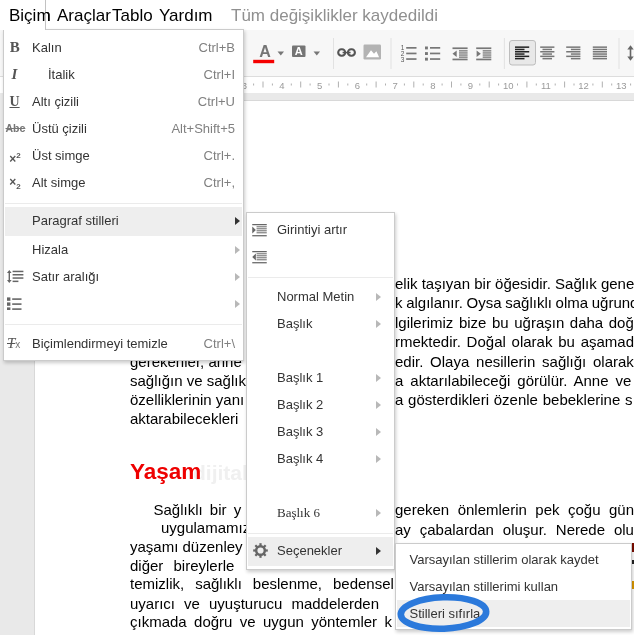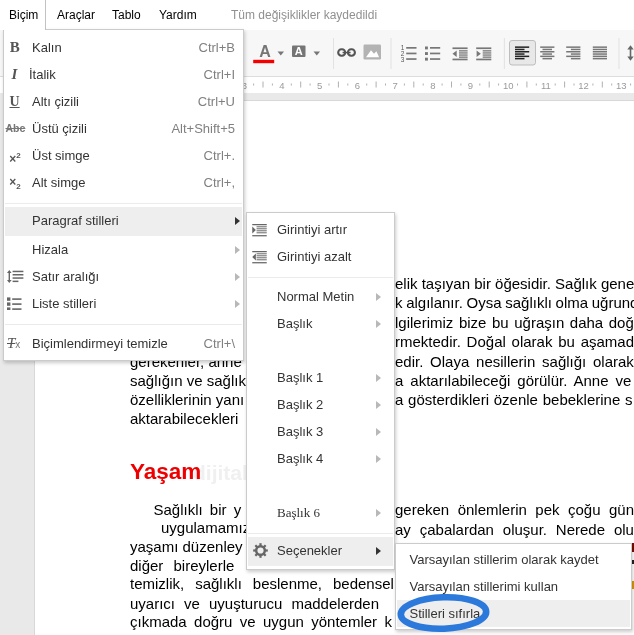--- a/index.html
+++ b/index.html
@@ -6,21 +6,21 @@
   font-family:"Liberation Sans",sans-serif;background:#fff;}
 .abs{position:absolute;}
 
 #canvas{position:absolute;left:0;top:93px;width:634px;height:542px;background:#e9e9e9;overflow:hidden;}
 #page{position:absolute;left:34px;top:7px;width:700px;height:600px;background:#fff;border:1px solid #d8d8d8;border-right:none;border-bottom:none;}
 .dline{position:absolute;white-space:nowrap;font-size:15px;line-height:19px;color:#000;overflow:hidden;}
 .dleft{left:130px;}
 .dright{left:395px;width:239px;}
 
 #menubar{position:absolute;left:0;top:0;width:634px;height:30px;background:#fff;z-index:5;}
-.mitem{position:absolute;top:0;height:30px;line-height:31px;font-size:12px;color:#000;text-align:right;}
+.mitem{position:absolute;top:0;height:30px;line-height:31px;font-size:17px;color:#000;text-align:right;}
 #toolbar{position:absolute;left:0;top:30px;width:634px;height:47px;background:#f7f7f7;border-bottom:1px solid #ddd;box-sizing:border-box;z-index:4;}
 #ruler{position:absolute;left:0;top:78px;width:634px;height:15px;background:#fff;z-index:3;}
 
 .panel{position:absolute;background:#fff;border:1px solid #cbcbcb;box-shadow:1px 2px 3.5px rgba(0,0,0,.2);box-sizing:border-box;}
 .row{position:absolute;left:1px;right:1px;height:27px;font-size:13px;color:#333;}
 .row .lab{position:absolute;top:0;line-height:27px;}
 .row .sc{position:absolute;right:7px;top:0;line-height:27px;color:#808080;}
 .hl{background:#eee;}
 .msep{position:absolute;left:1px;right:1px;height:1px;background:#ebebeb;}
 .arr{position:absolute;width:0;height:0;border-top:4px solid transparent;border-bottom:4px solid transparent;border-left:5px solid #b8b8b8;top:10px;}
@@ -229,21 +229,21 @@
 </div>
 
 <div id="panel1" class="panel" style="left:3px;top:29px;width:241px;height:332px;z-index:10;">
  <div class="row" style="top:4px;">
       <span class="micon" style="left:4.7px;font-family:'Liberation Serif';font-weight:bold;font-size:15px;line-height:27px;">B</span>
       <span class="lab" style="left:27px;">Kalın</span>
       <span class="sc">Ctrl+B</span>
     </div>
  <div class="row" style="top:31px;">
       <span class="micon" style="left:6.5px;font-family:'Liberation Serif';font-style:italic;font-weight:bold;font-size:15px;line-height:27px;">I</span>
-      <span class="lab" style="left:24px;">İtalik</span>
+      <span class="lab" style="left:43px;">İtalik</span>
       <span class="sc">Ctrl+I</span>
     </div>
  <div class="row" style="top:58px;">
       <span class="micon" style="left:4.5px;font-family:'Liberation Serif';font-weight:bold;font-size:14px;line-height:27px;text-decoration:underline;">U</span>
       <span class="lab" style="left:27px;">Altı çizili</span>
       <span class="sc">Ctrl+U</span>
     </div>
  <div class="row" style="top:85px;">
       <span class="micon" style="left:0.5px;font-size:10.5px;font-weight:bold;line-height:27px;text-decoration:line-through;color:#777;">Abc</span>
       <span class="lab" style="left:27px;">Üstü çizili</span>
@@ -287,21 +287,20 @@
   <svg class="micon" style="left:1.6px;top:7px;width:15px;height:13px;" viewBox="0 0 15 13">
    <g fill="#666">
           <rect x="0" y="0.4" width="3.4" height="3.4"></rect>
           <rect x="0" y="5.4" width="3.4" height="3.4"></rect>
           <rect x="0" y="10.4" width="3.4" height="3.4"></rect>
    <rect x="5.2" y="1.3" width="9.3" height="1.6"></rect>
           <rect x="5.2" y="6.3" width="9.3" height="1.6"></rect>
           <rect x="5.2" y="11.3" width="9.3" height="1.6"></rect>
         </g>
   </svg>
-  <span class="lab" style="left:27px;">Liste stilleri</span>
       <span class="arr" style="left:229.5px;"></span>
     </div>
  <div class="msep" style="top:293.5px;"></div>
  <div class="row" style="top:300px;">
       <span class="micon" style="left:2px;font-family:'Liberation Serif';font-style:italic;font-size:15px;line-height:27px;"><span style="text-decoration:line-through;">T</span><span style="font-size:10px;font-style:normal;font-family:'Liberation Sans';color:#777;">x</span></span>
       <span class="lab" style="left:27px;">Biçimlendirmeyi temizle</span>
       <span class="sc">Ctrl+\</span>
     </div>
 </div>
 <div id="panel2" class="panel" style="left:246px;top:212px;width:149px;height:358px;z-index:11;">
@@ -324,21 +323,20 @@
    <g fill="#666">
           <rect x="0" y="0" width="14.5" height="1.25"></rect>
           <rect x="4.3" y="2.3" width="10.2" height="1"></rect>
           <rect x="4.3" y="4.3" width="10.2" height="1"></rect>
           <rect x="4.3" y="6.3" width="10.2" height="1"></rect>
           <rect x="4.3" y="8.3" width="10.2" height="1"></rect>
           <rect x="0" y="11.1" width="14.5" height="1.25"></rect>
           <path d="M3.6 2.4 v7.2 l-3.6-3.6 z"></path>
         </g>
   </svg>
-  <span class="lab" style="left:29px;">Girintiyi azalt</span>
     </div>
  <div class="msep" style="top:63.5px;"></div>
  <div class="row" style="top:70px;">
       <span class="lab" style="left:29px;">Normal Metin</span>
       <span class="arr" style="left:128px;"></span>
     </div>
  <div class="row" style="top:97px;">
       <span class="lab" style="left:29px;">Başlık</span>
       <span class="arr" style="left:128px;"></span>
     </div>

